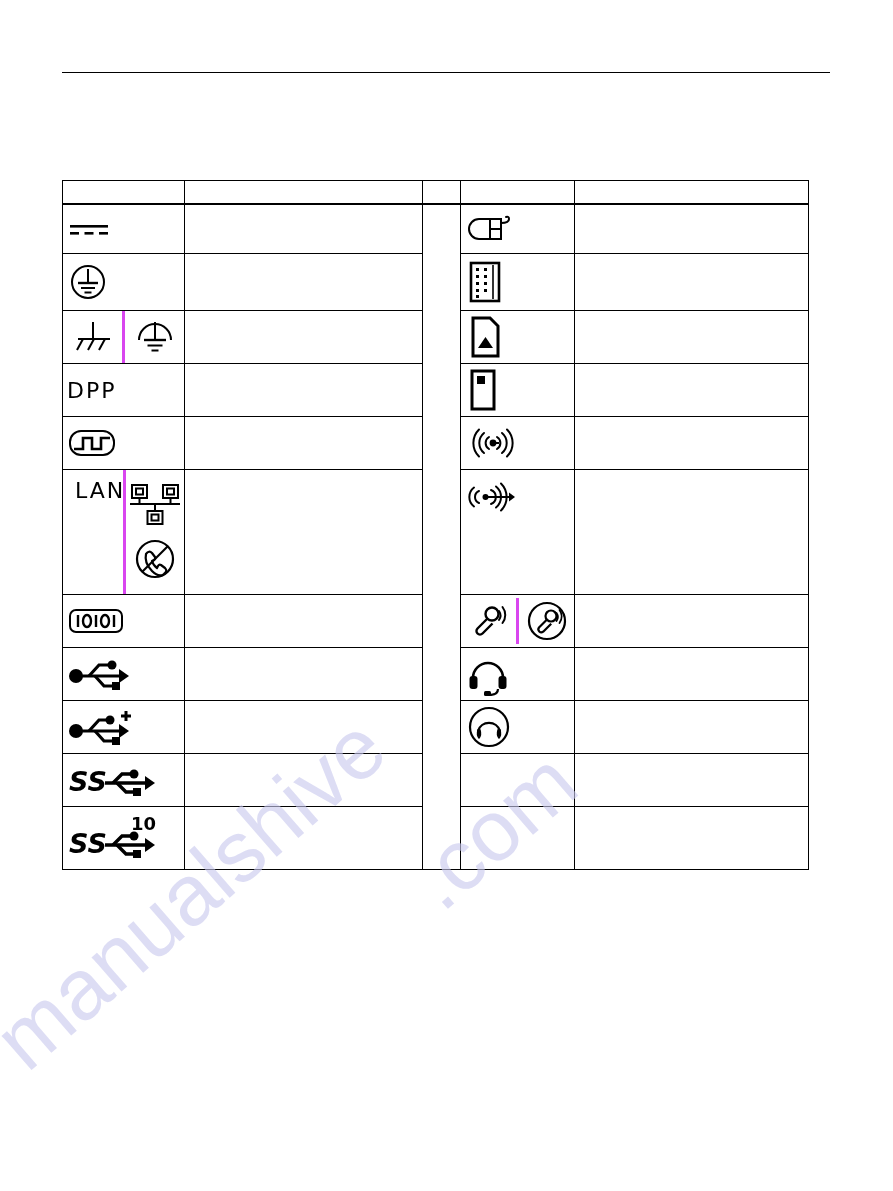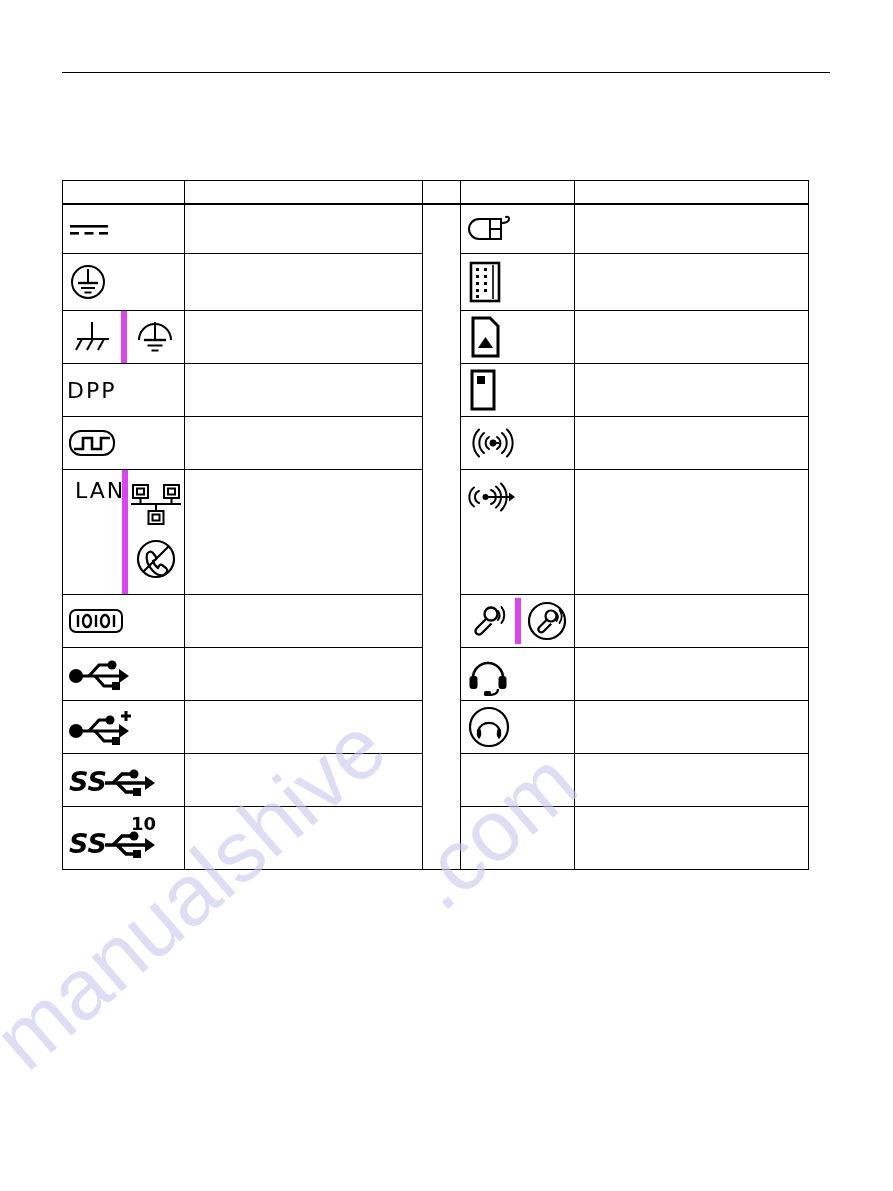--- a/index.html
+++ b/index.html
@@ -96,21 +96,21 @@
     width: 100%;
     height: 100%;
   }
   table.split td {
     border: none;
     padding: 0;
     text-align: center;
     vertical-align: middle;
   }
   table.split td.divider {
-    border-right: 6px solid #d946ef;
+    border-right: 3px solid #d946ef;
   }
 
   .ico {
     display: block;
     margin: 0 auto;
   }
   .ico-left {
     display: block;
     margin-left: 4px;
   }

